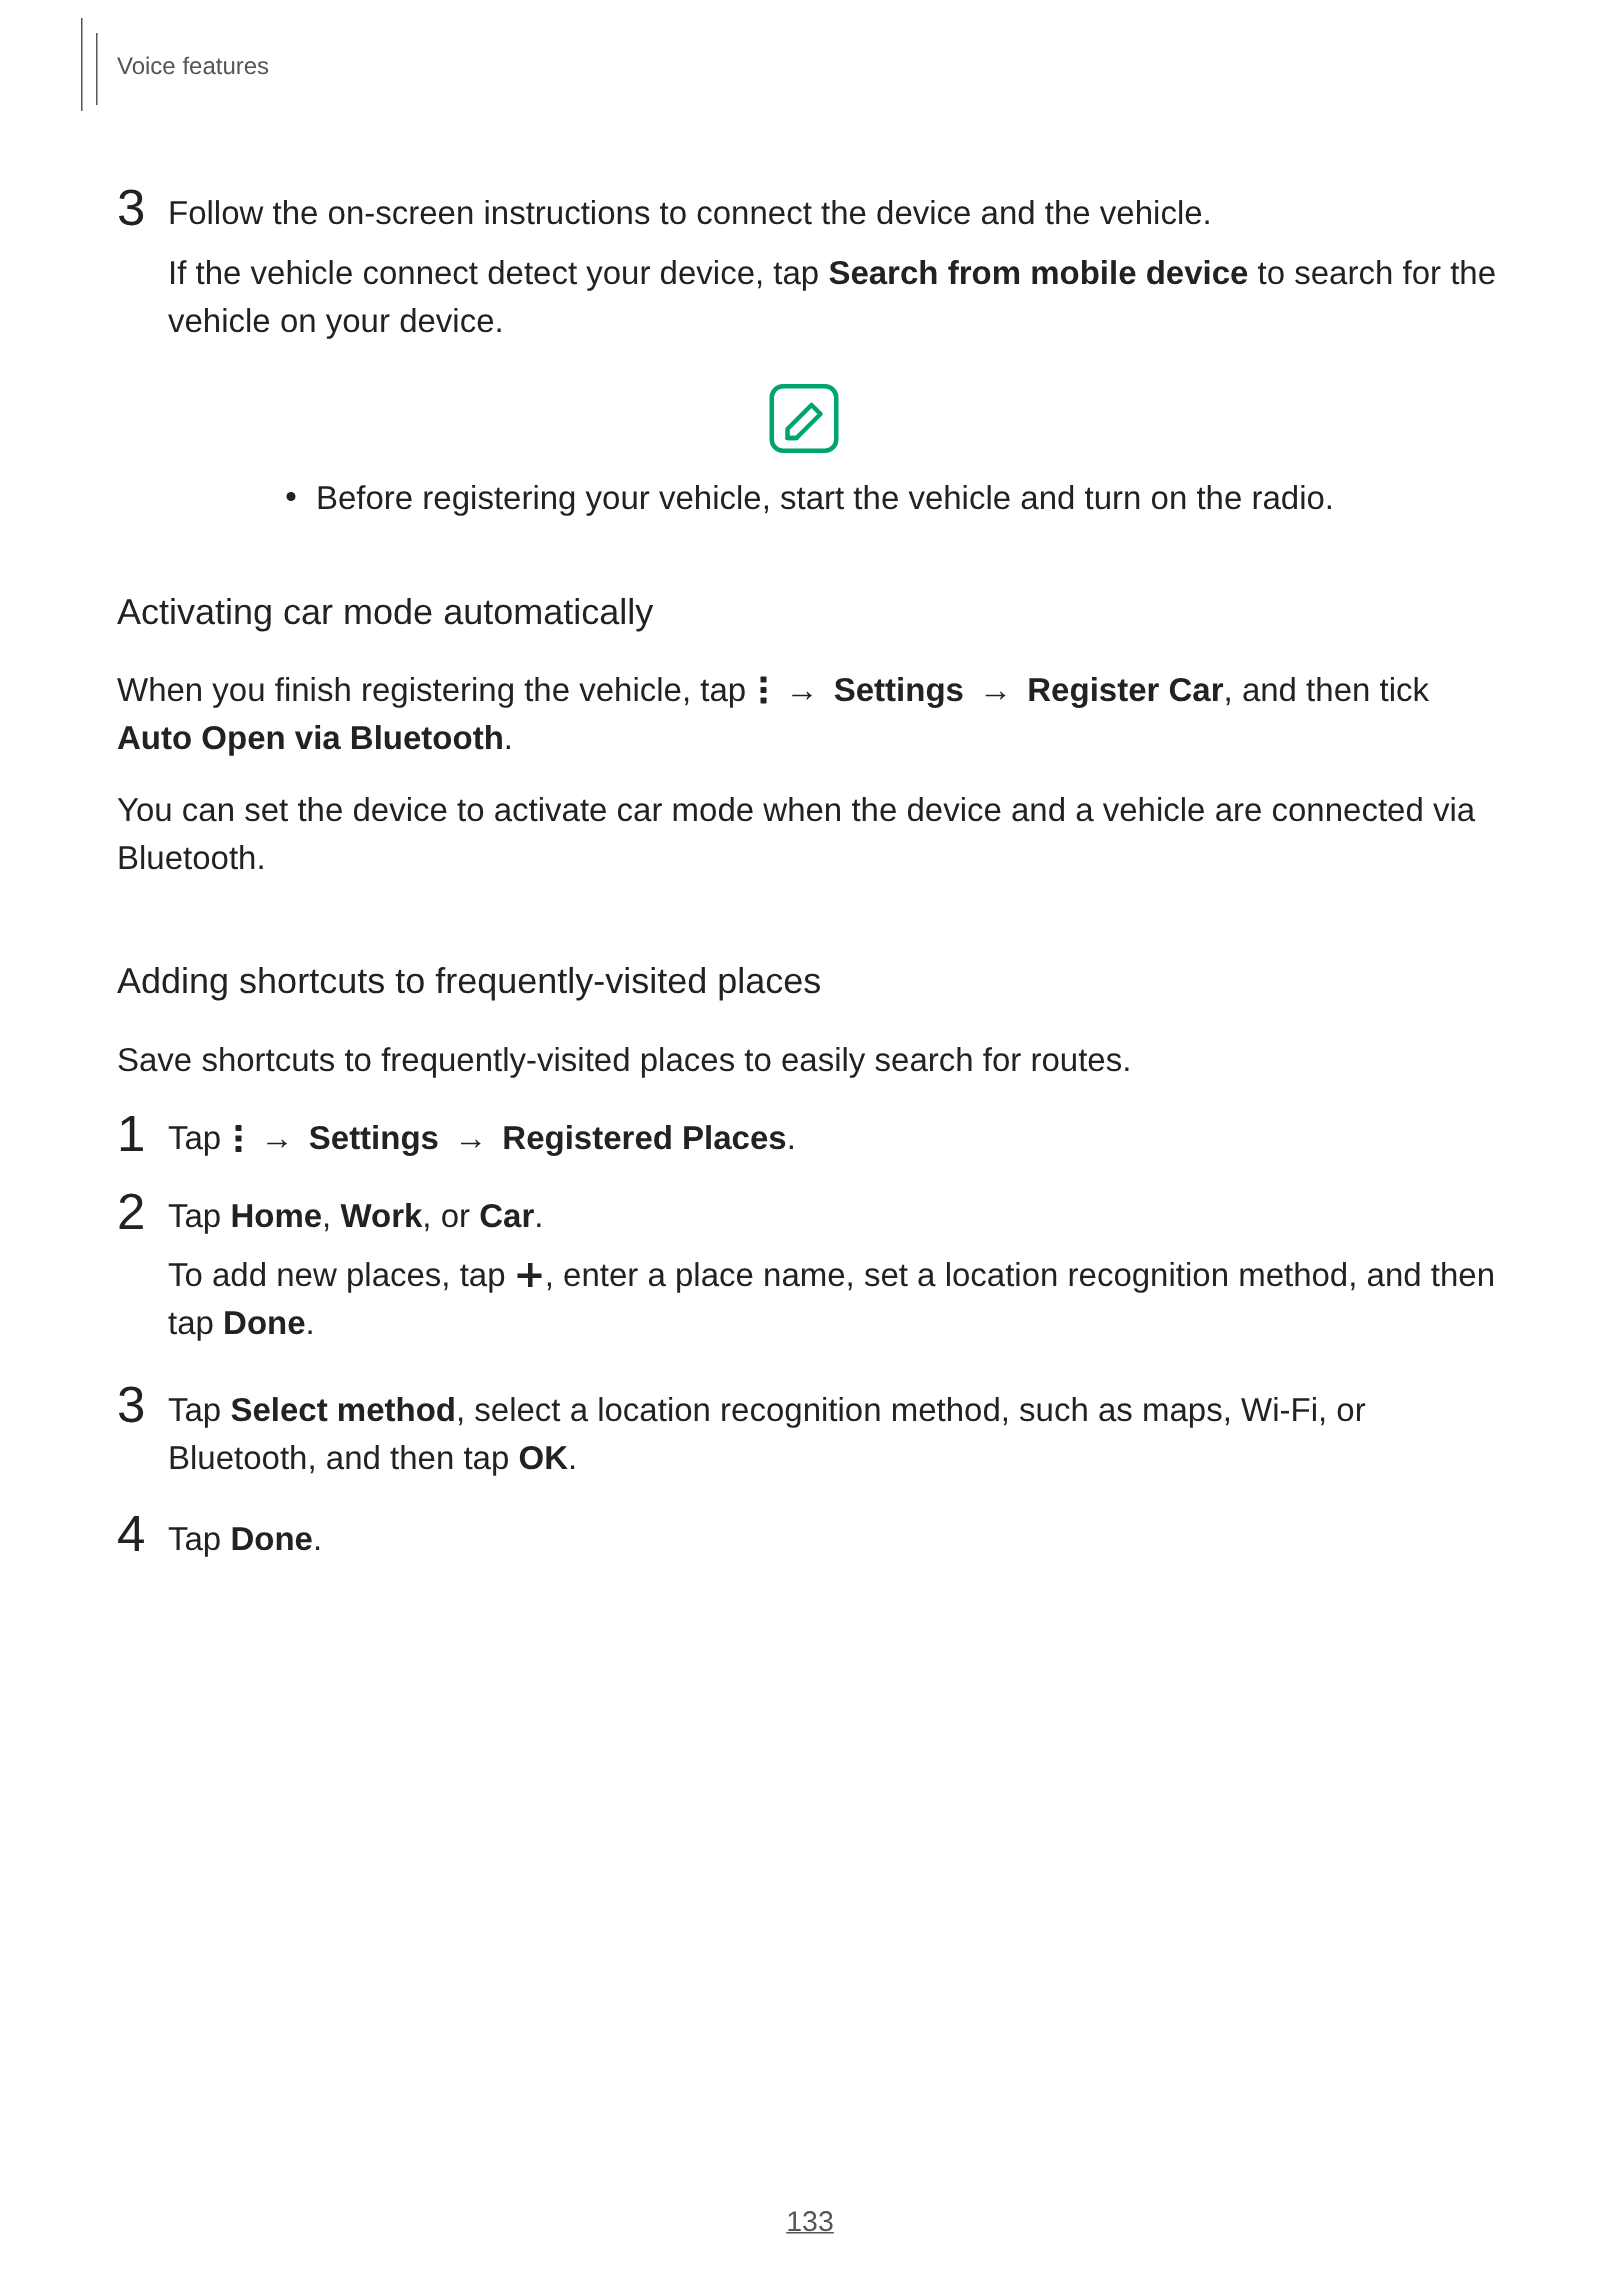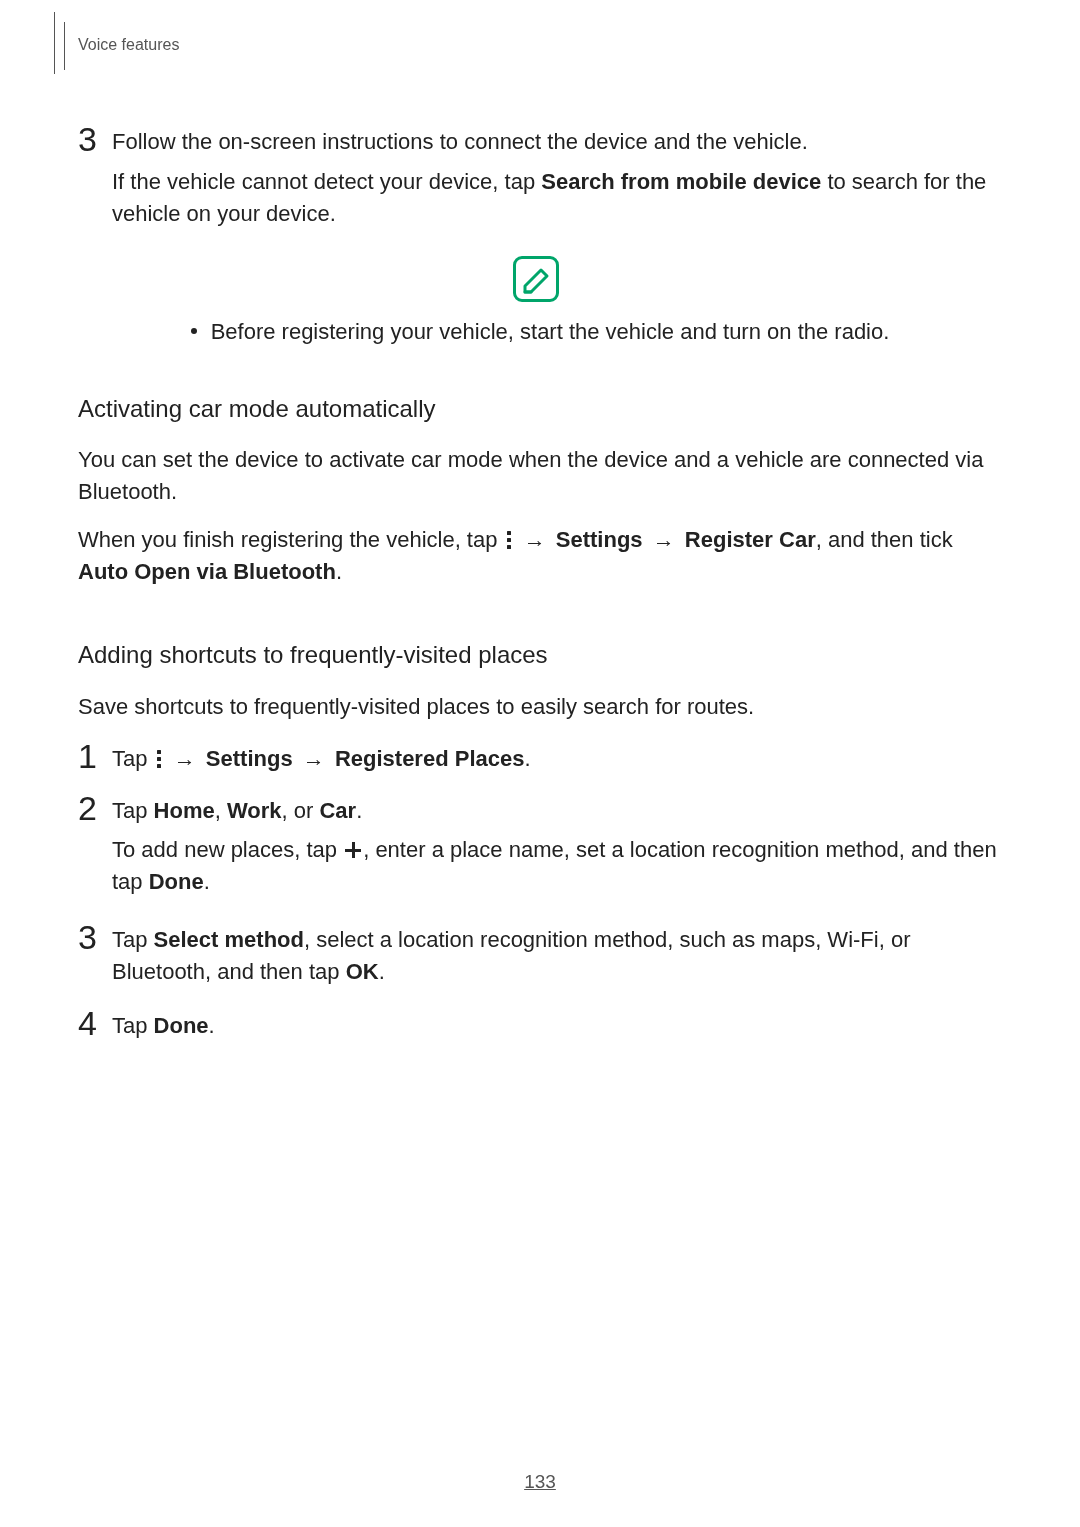--- a/index.html
+++ b/index.html
@@ -198,49 +198,49 @@
 
   <div class="content">
 
     <div class="num-row">
       <div class="num">3</div>
       <div class="body">
         <span>Follow the on-screen instructions to connect the device and the vehicle.</span>
       </div>
     </div>
     <div class="sub-indent">
-      <span>If the vehicle cannot detect your device, tap </span><strong>Search from mobile device</strong><span> to search for the vehicle on your device.</span>
+      <span>If the vehicle connect detect your device, tap </span><strong>Search from mobile device</strong><span> to search for the vehicle on your device.</span>
     </div>
 
     <div class="note-block">
       <div class="note-icon-wrap">
         <div class="note-icon">
           <svg width="30" height="30" viewBox="0 0 30 30">
             <path d="M4 22 L20 6 L26 12 L10 28 L4 28 Z" fill="none" stroke="#00a56a" stroke-width="3" stroke-linejoin="round" stroke-linecap="round"></path>
             <line x1="4" y1="28" x2="10" y2="28" stroke="#00a56a" stroke-width="3" stroke-linecap="round"></line>
           </svg>
         </div>
       </div>
       <div class="note-list">
         <div class="note-item">
           <div class="dot"></div>
           <div>Before registering your vehicle, start the vehicle and turn on the radio.</div>
         </div>
       </div>
     </div>
 
     <div class="h3">Activating car mode automatically</div>
-    <div class="para">You can set the device to activate car mode when the device and a vehicle are connected via Bluetooth.</div>
     <div class="para">
       <span>When you finish registering the vehicle, tap </span><span class="inline-icon more"><span></span></span>
       <span class="arrow">→</span>
       <strong>Settings</strong>
       <span class="arrow">→</span>
       <strong>Register Car</strong><span>, and then tick </span><strong>Auto Open via Bluetooth</strong><span>.</span>
     </div>
+    <div class="para">You can set the device to activate car mode when the device and a vehicle are connected via Bluetooth.</div>
 
     <div class="section-gap"></div>
 
     <div class="h3">Adding shortcuts to frequently-visited places</div>
     <div class="para">Save shortcuts to frequently-visited places to easily search for routes.</div>
 
     <div class="num-row" style="margin-top:20px;">
       <div class="num">1</div>
       <div class="body">
         <span>Tap </span><span class="inline-icon more"><span></span></span>

